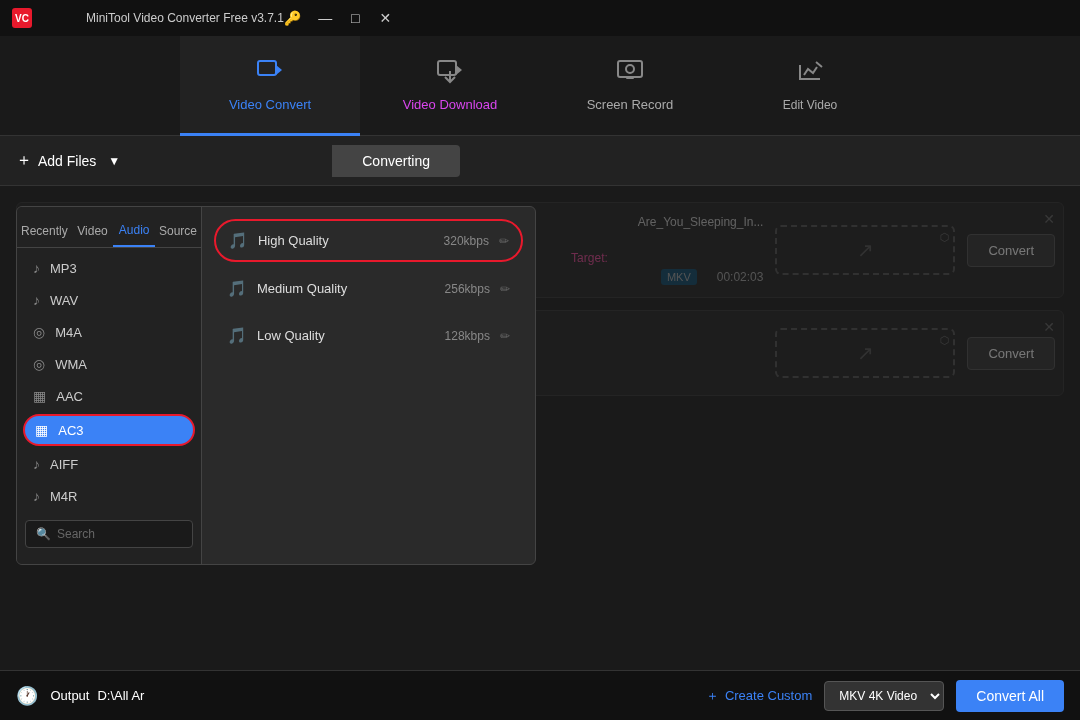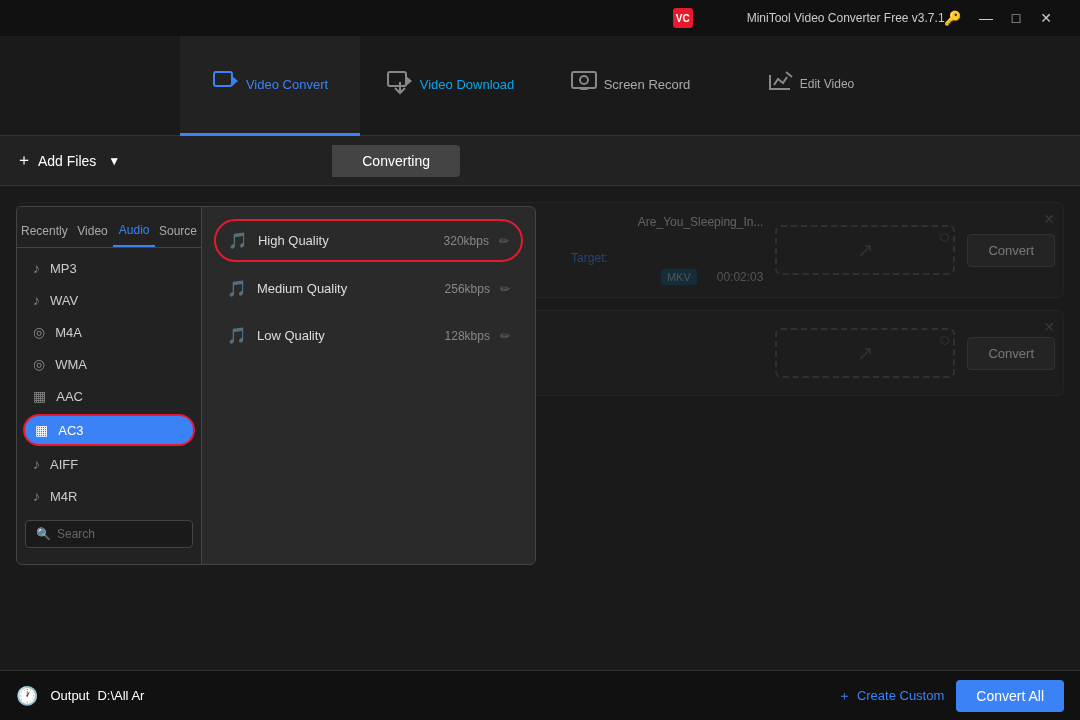--- a/index.html
+++ b/index.html
@@ -4,22 +4,22 @@
   <style>
     * { margin: 0; padding: 0; box-sizing: border-box; }
     body { background: #1a1a1a; color: #fff; font-family: 'Segoe UI', Arial, sans-serif; width: 1080px; height: 720px; overflow: hidden; position: relative; }
 
     
     .title-bar {
       background: #111;
       height: 36px;
       display: flex;
       align-items: center;
-      padding: 0 20px;
-      justify-content: flex-end;
+      padding: 0 12px;
+      justify-content: flex-start;
     }
     .title-bar-left { display: flex; align-items: center; gap: 6px; }
     .app-logo {
       width: 20px; height: 20px;
       background: #e8192c;
       border-radius: 3px;
       display: flex; align-items: center; justify-content: center;
       font-size: 10px; font-weight: bold; color: #fff;
     }
     .title-text { font-size: 12px; color: #ccc; margin-left: 48px; }
@@ -35,21 +35,21 @@
     .nav-bar {
       background: #1a1a1a;
       height: 100px;
       display: flex;
       align-items: center;
       justify-content: center;
       gap: 0;
       border-bottom: 1px solid #333;
     }
     .nav-item {
-      display: flex; flex-direction: row; align-items: center; justify-content: center;
+      display: flex; flex-direction: column; align-items: center; justify-content: center;
       width: 180px; height: 100px;
       cursor: pointer; gap: 6px;
       border-bottom: 3px solid transparent;
       color: #aaa;
       font-size: 13px;
     }
     .nav-item.active { border-bottom-color: #3b82f6; color: #3b82f6; background: #222; }
     .nav-icon { font-size: 26px; }
 
     
@@ -249,21 +249,21 @@
   </div>
   <div class="nav-item">
     <span class="nav-icon">
       <svg width="28" height="28" viewBox="0 0 28 28" fill="none">
         <rect x="2" y="5" width="18" height="14" rx="2" stroke="#888" stroke-width="2"></rect>
         <polygon points="20,9 26,14 20,19" fill="#888"></polygon>
         <path d="M9 21 L14 26 L19 21" stroke="#888" stroke-width="2" fill="none"></path>
         <line x1="14" y1="15" x2="14" y2="26" stroke="#888" stroke-width="2"></line>
       </svg>
     </span>
-    <span style="color:#0ea5e9; font-size:13px;">Video Download</span>
+    <span style="color:#d946ef; font-size:13px;">Video Download</span>
   </div>
   <div class="nav-item">
     <span class="nav-icon">
       <svg width="28" height="28" viewBox="0 0 28 28" fill="none">
         <rect x="2" y="5" width="24" height="16" rx="2" stroke="#888" stroke-width="2"></rect>
         <circle cx="14" cy="13" r="4" stroke="#888" stroke-width="2"></circle>
         <rect x="10" y="21" width="8" height="2" rx="1" fill="#888"></rect>
       </svg>
     </span>
     <span style="color:#aaa; font-size:13px;">Screen Record</span>
@@ -296,21 +296,21 @@
   <div class="file-card dimmed" style="padding-right:8px;">
     <input type="checkbox" class="file-checkbox" checked="" style="">
     <div class="thumb-cassette">
       <span style="font-size:28px;">📼</span>
     </div>
     <div class="file-info">
       <div class="file-info-row">
         <span style="color:#888;">Source:</span>
         <span>Are_You_Sleeping_In...</span>
         <span style="flex:1;"></span>
-        <span style="color:#3b82f6;margin-top:36px;">Target:</span>
+        <span style="color:#ec4899;margin-top:36px;">Target:</span>
         <span>Are_You_Sleeping_In...</span>
       </div>
       <div class="file-format-row">
         <span style="background:#333; padding:2px 6px; border-radius:3px; font-size:11px;">MP4</span>
         <span>00:02:03</span>
         <span style="flex:1;"></span>
         <span style="background:#0c4a6e; padding:2px 6px; border-radius:3px; font-size:11px;">MKV</span>
         <span>00:02:03</span>
       </div>
     </div>
@@ -412,14 +412,17 @@
 <div class="bottom-bar">
   <span class="clock-icon">🕐</span>
   <div class="output-section">
     <span>Output</span>
     <span>D:\All Ar</span>
   </div>
   <button class="create-custom-btn">
     <span>＋</span>
     <span>Create Custom</span>
   </button>
+  <select class="format-select">
+    <option>MKV 4K Video</option>
+  </select>
   <button class="convert-all-btn">Convert All</button>
 </div>
 
 </body></html>

